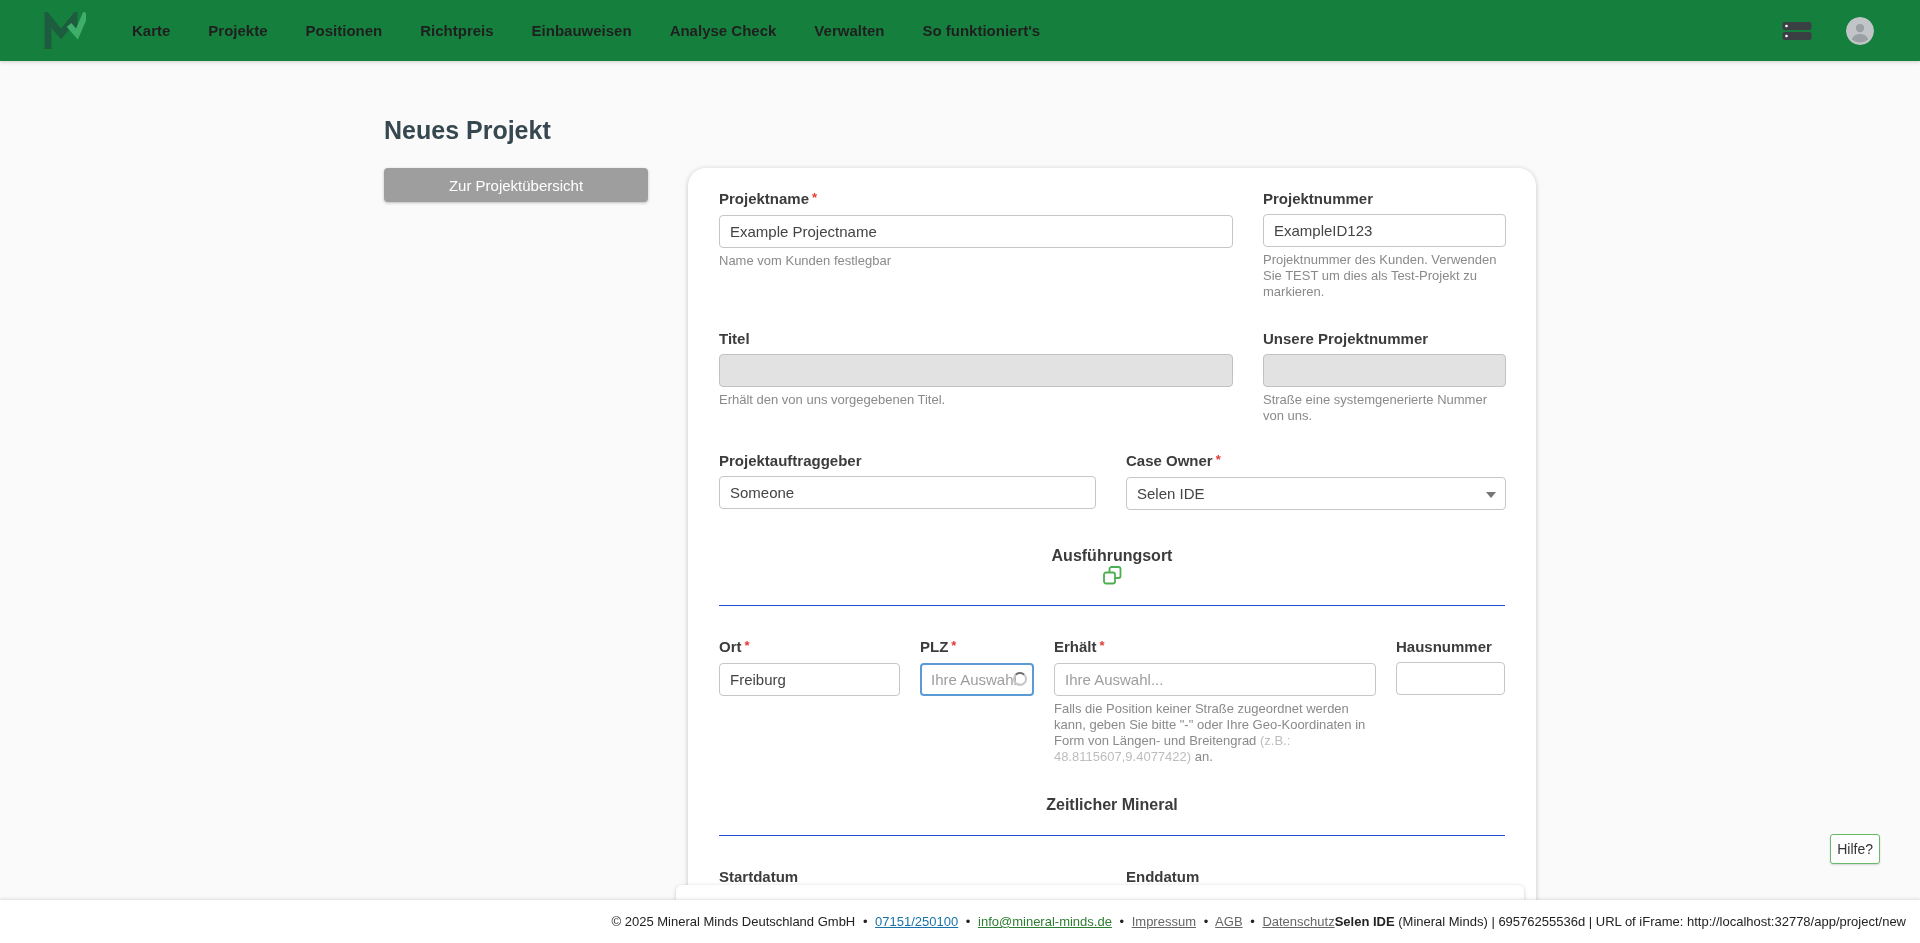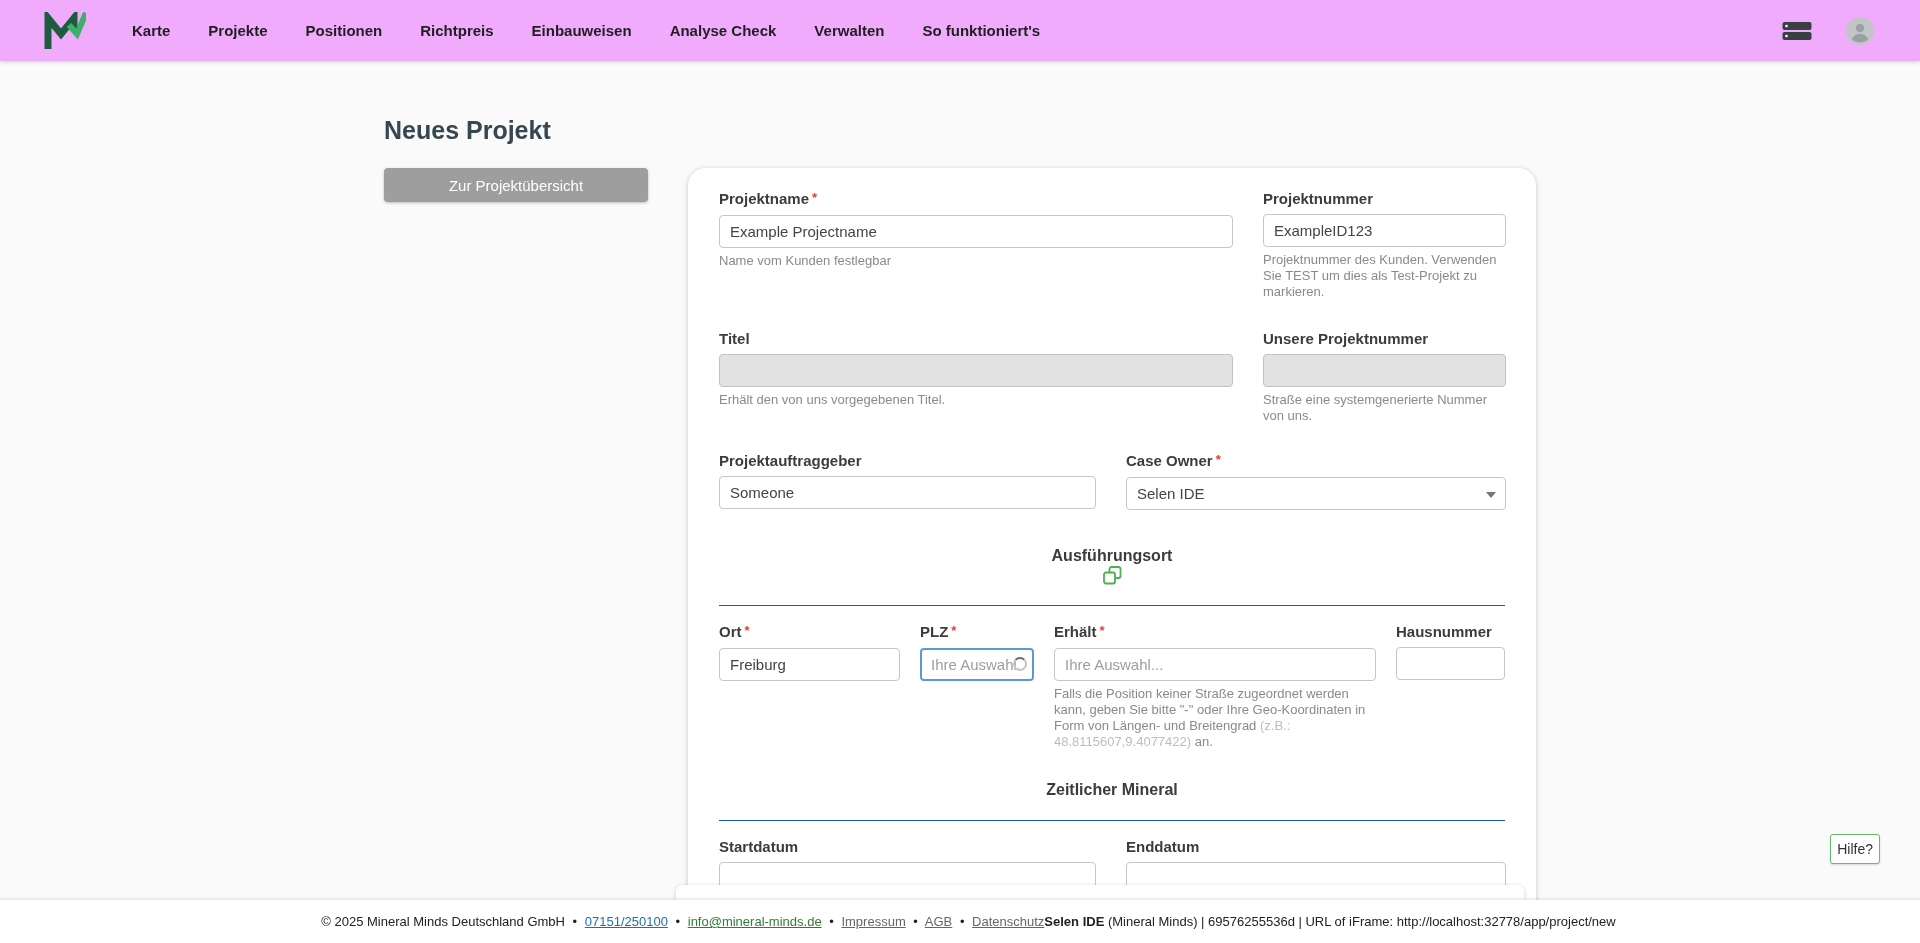--- a/index.html
+++ b/index.html
@@ -8,21 +8,21 @@
     position: relative;
     font-family: "Liberation Sans", sans-serif;
     background: #fafafa;
     overflow: hidden;
     color: #333;
   }
 
   
   .navbar {
     position: absolute; top: 0; left: 0; right: 0; height: 61px;
-    background: #f0abfc;
+    background: #15803d;
     box-shadow: 0 1px 4px rgba(0,0,0,0.18);
     display: flex; align-items: center;
     z-index: 20;
   }
   .logo { margin-left: 44px; display: flex; align-items: center; }
   .nav-items { display: flex; gap: 38px; margin-left: 46px; }
   .nav-item {
     font-size: 15px; font-weight: 700; color: #1f1f1f; cursor: pointer;
     white-space: nowrap;
   }
@@ -50,21 +50,21 @@
     background: #ffffff; border-radius: 18px;
     box-shadow: 0 1px 5px rgba(0,0,0,0.22);
     padding: 22px 31px 20px 31px;
   }
   .frow { display: grid; column-gap: 30px; }
   .frow.r1, .frow.r2 { grid-template-columns: 514px 243px; }
   .frow.r3, .frow.r5 { grid-template-columns: 377px 380px; }
   .frow.loc { grid-template-columns: 181px 114px 322px 109px; column-gap: 20px; }
   .mt30 { margin-top: 30px; }
   .mt28 { margin-top: 28px; }
-  .mt16 { margin-top: 17px; }
+  .mt16 { margin-top: 32px; }
 
   .flabel {
     font-size: 15px; font-weight: 700; color: #3c3c3c;
     margin-bottom: 6px; line-height: 18px;
   }
   .req { color: #e53935; font-size: 13px; position: relative; top: -2px; margin-left: 3px; }
   .tinput {
     width: 100%; height: 33px;
     border: 1px solid #c6c6c6; border-radius: 4px;
     padding: 0 10px; font-size: 15px; color: #444;
@@ -121,21 +121,21 @@
     padding: 6px 6px; font-size: 14px; color: #333;
     font-family: "Liberation Sans", sans-serif;
     cursor: pointer; box-shadow: 0 1px 2px rgba(0,0,0,0.15);
     z-index: 30;
   }
 
   
   .footer {
     position: absolute; left: 0; right: 0; bottom: 0; height: 43px;
     background: #ffffff; box-shadow: 0 -1px 3px rgba(0,0,0,0.12);
-    display: flex; align-items: center; justify-content: center;
+    display: flex; align-items: center; justify-content: flex-end;
     padding: 0 14px 0 31px; font-size: 13px; color: #222;
     z-index: 25;
   }
   .footer a { cursor: pointer; text-decoration: underline; }
   .flink-phone { color: #1a73a8; }
   .flink-mail { color: #2e7d32; }
   .flink-gray { color: #666; }
   .fsep { color: #222; margin: 0 4px; }
   .footer-right { white-space: nowrap; }
   .footer-right b { font-weight: 700; }

